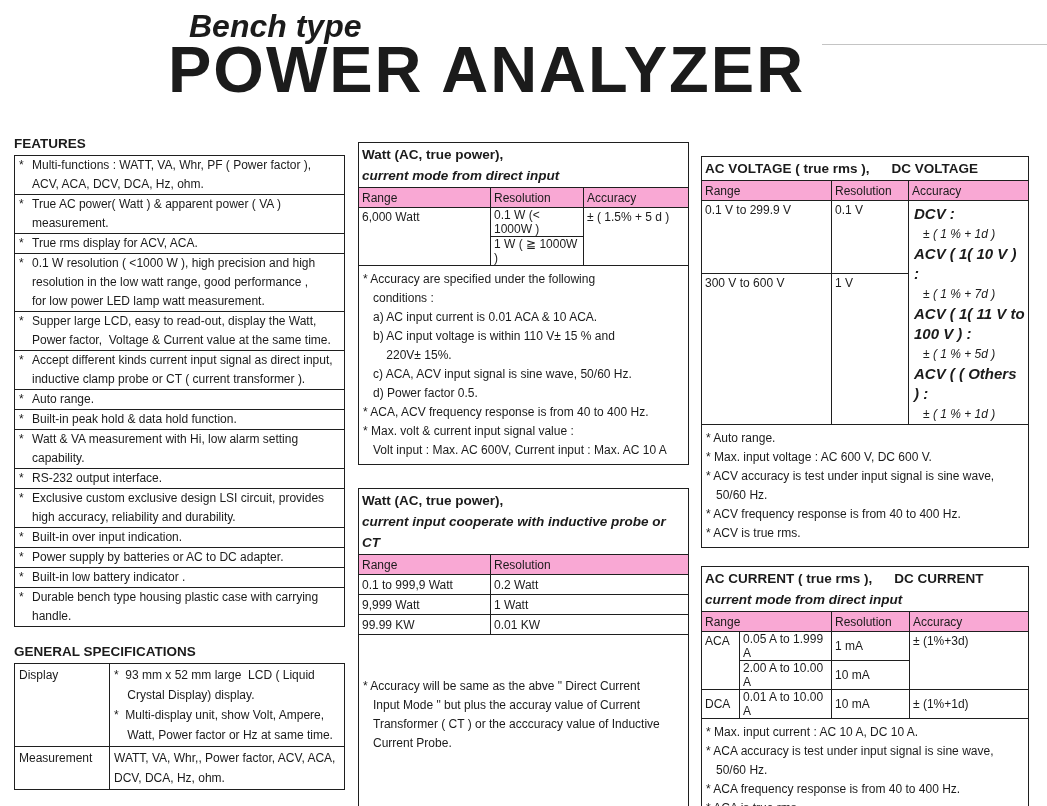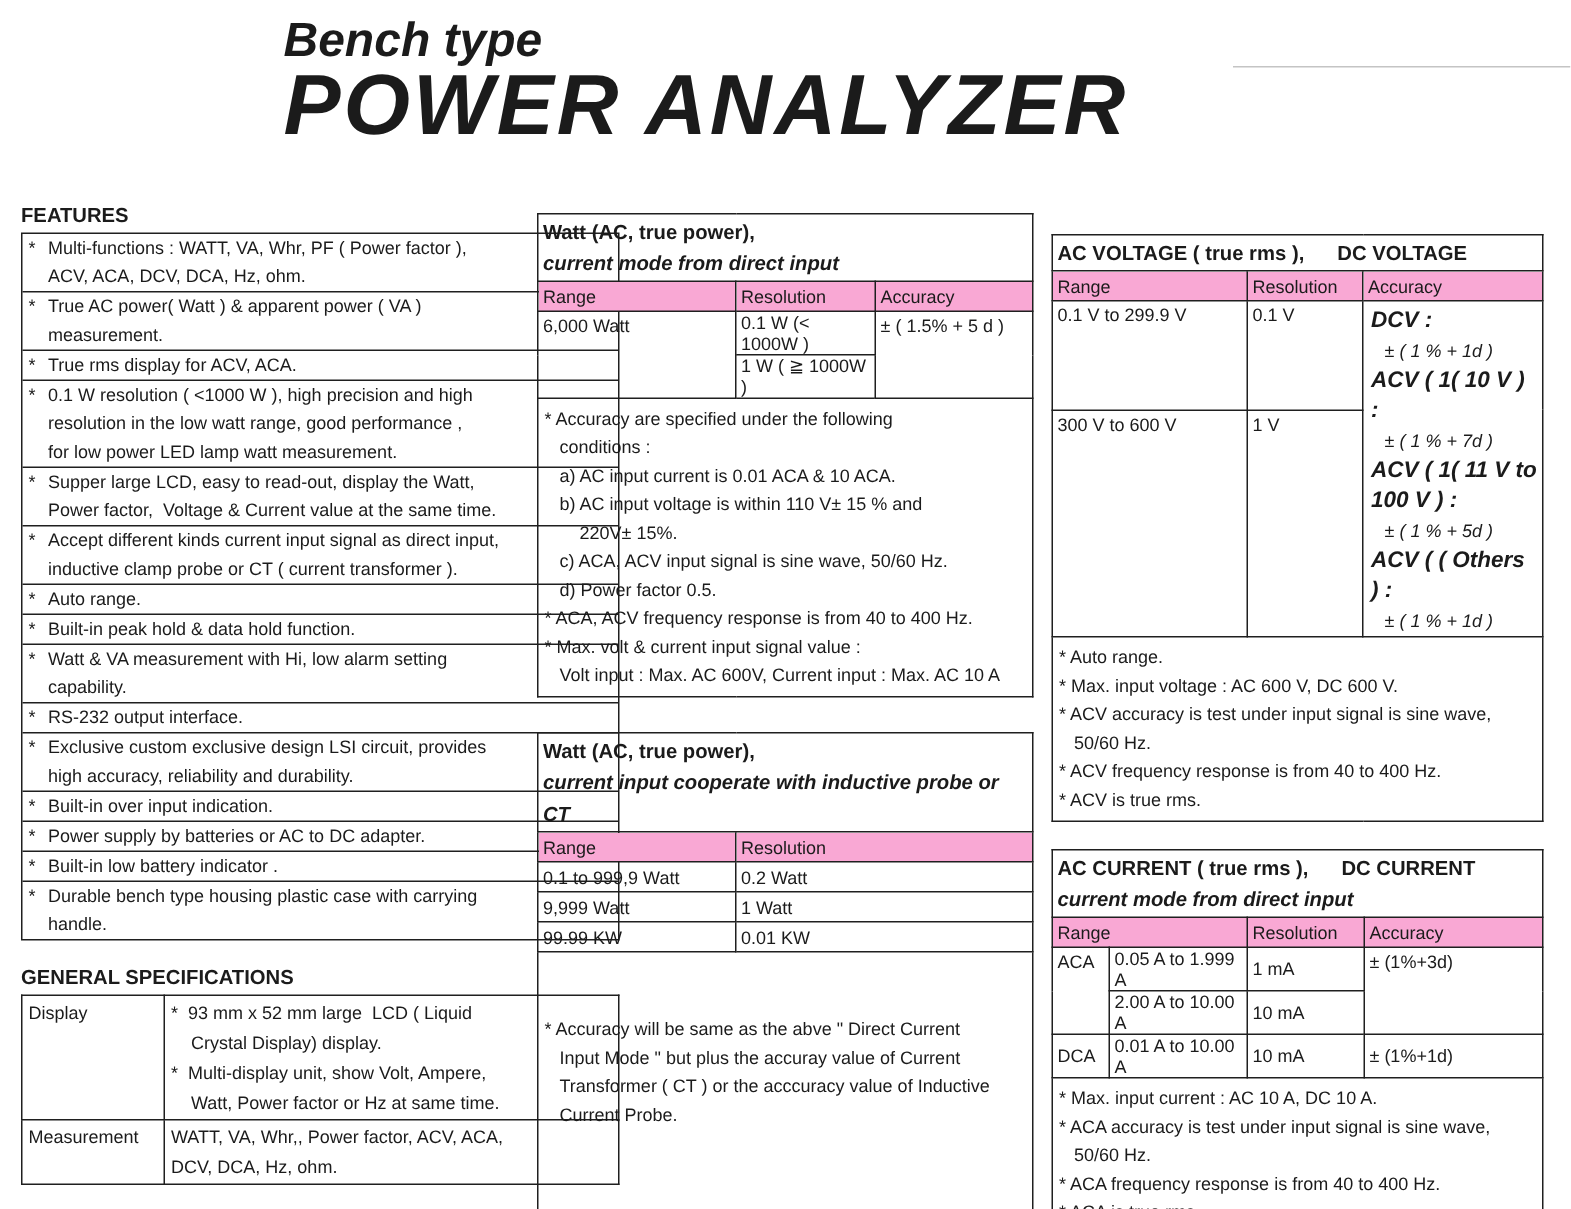--- a/index.html
+++ b/index.html
@@ -5,21 +5,21 @@
   * { margin:0; padding:0; box-sizing:border-box; }
   html,body { width:1047px; height:806px; }
   body {
     position:relative; overflow:hidden; background:#ffffff;
     font-family:"Liberation Sans", sans-serif; color:#1b1b1b;
   }
   .col { position:absolute; }
 
   
   .bench { position:absolute; left:189px; top:8px; font-size:32px; font-weight:bold; font-style:italic; }
-  .big-title { position:absolute; left:189px; top:36px; font-size:57px; font-weight:bold; letter-spacing:2px; line-height:68px; white-space:nowrap;font-style:italic; }
+  .big-title { position:absolute; left:168px; top:36px; font-size:65px; font-weight:bold; letter-spacing:2px; line-height:68px; white-space:nowrap; }
   .header-rule { position:absolute; left:822px; top:44px; width:225px; height:1px; background:#c4c4c4; }
 
   .sec-head { font-weight:bold; font-size:13.5px; line-height:16px; }
   .sec-head .ital { font-weight:bold; font-style:italic; margin-left:18px; }
 
   
   .feat-table { border:1px solid #1f1f1f; margin-top:3px; }
   .feat-row { display:flex; }
   .feat-row + .feat-row { border-top:1px solid #1f1f1f; }
   .star { flex:none; width:17px; padding-left:4px; font-size:12px; line-height:19px; }
@@ -49,21 +49,21 @@
   .vacc-val { font-style:italic; font-size:12px; line-height:20px; padding-left:9px; }
   .vtop { vertical-align:top !important; padding-top:2px !important; }
 </style>
 </head>
 <body>
 
 <div class="bench">Bench type</div>
 <div class="big-title">POWER ANALYZER</div>
 <div class="header-rule"></div>
 
-<div class="col" style="left:14px; top:136px; width:399px;">
+<div class="col" style="left:14px; top:136px; width:331px;">
   <div class="sec-head">FEATURES</div>
 
   <div class="feat-table">
     <div class="feat-row">
         <span class="star">*</span>
         <div class="feat-text">Multi-functions : WATT, VA, Whr, PF ( Power factor ),
 ACV, ACA, DCV, DCA, Hz, ohm.</div>
       </div>
     <div class="feat-row">
         <span class="star">*</span>

